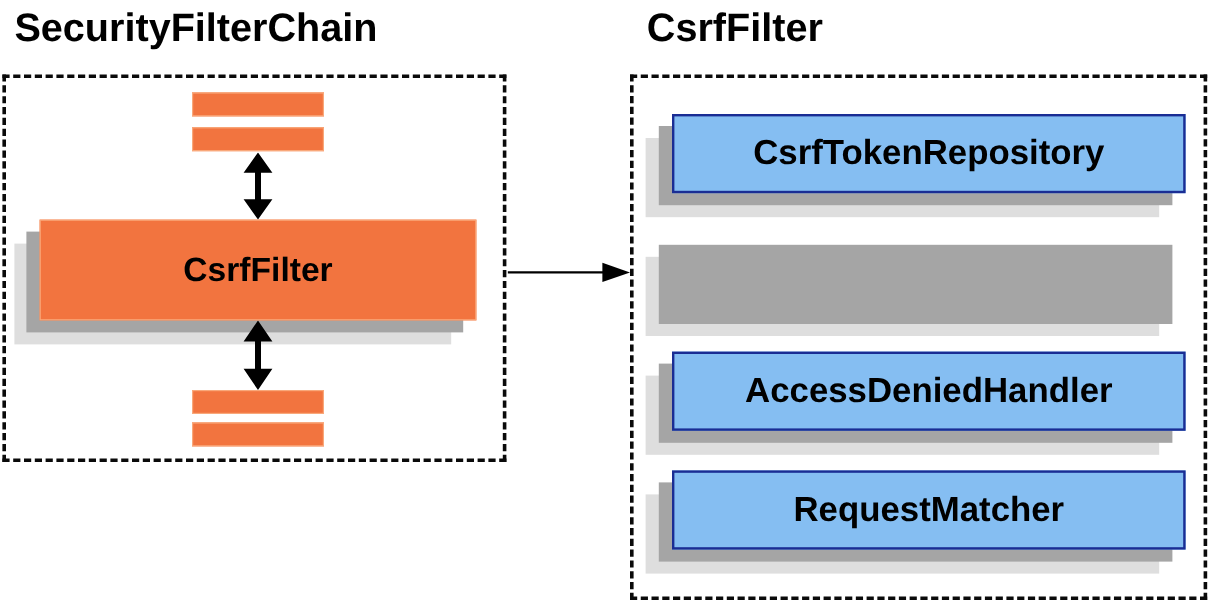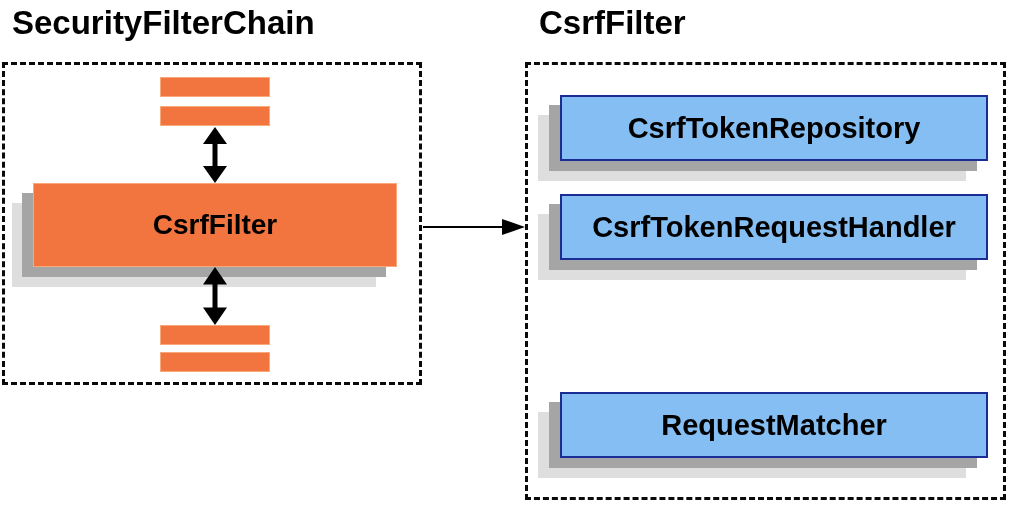--- a/index.html
+++ b/index.html
@@ -129,25 +129,29 @@
     <div class="csh csh-light"></div>
     <div class="csh csh-dark"></div>
     <div class="blue-box">
       <span class="blue-box-label">CsrfTokenRepository</span>
     </div>
   </div>
 
   <div class="component pos2">
     <div class="csh csh-light"></div>
     <div class="csh csh-dark"></div>
+  </div>
+
+  <div class="component pos3">
+    <div class="csh csh-light"></div>
+    <div class="csh csh-dark"></div>
     <div class="blue-box">
-      <span class="blue-box-label">CsrfTokenRequestHandler</span>
+      <span class="blue-box-label">AccessDeniedHandler</span>
     </div>
   </div>
-
 
   <div class="component pos4">
     <div class="csh csh-light"></div>
     <div class="csh csh-dark"></div>
     <div class="blue-box">
       <span class="blue-box-label">RequestMatcher</span>
     </div>
   </div>
 
 </div>

